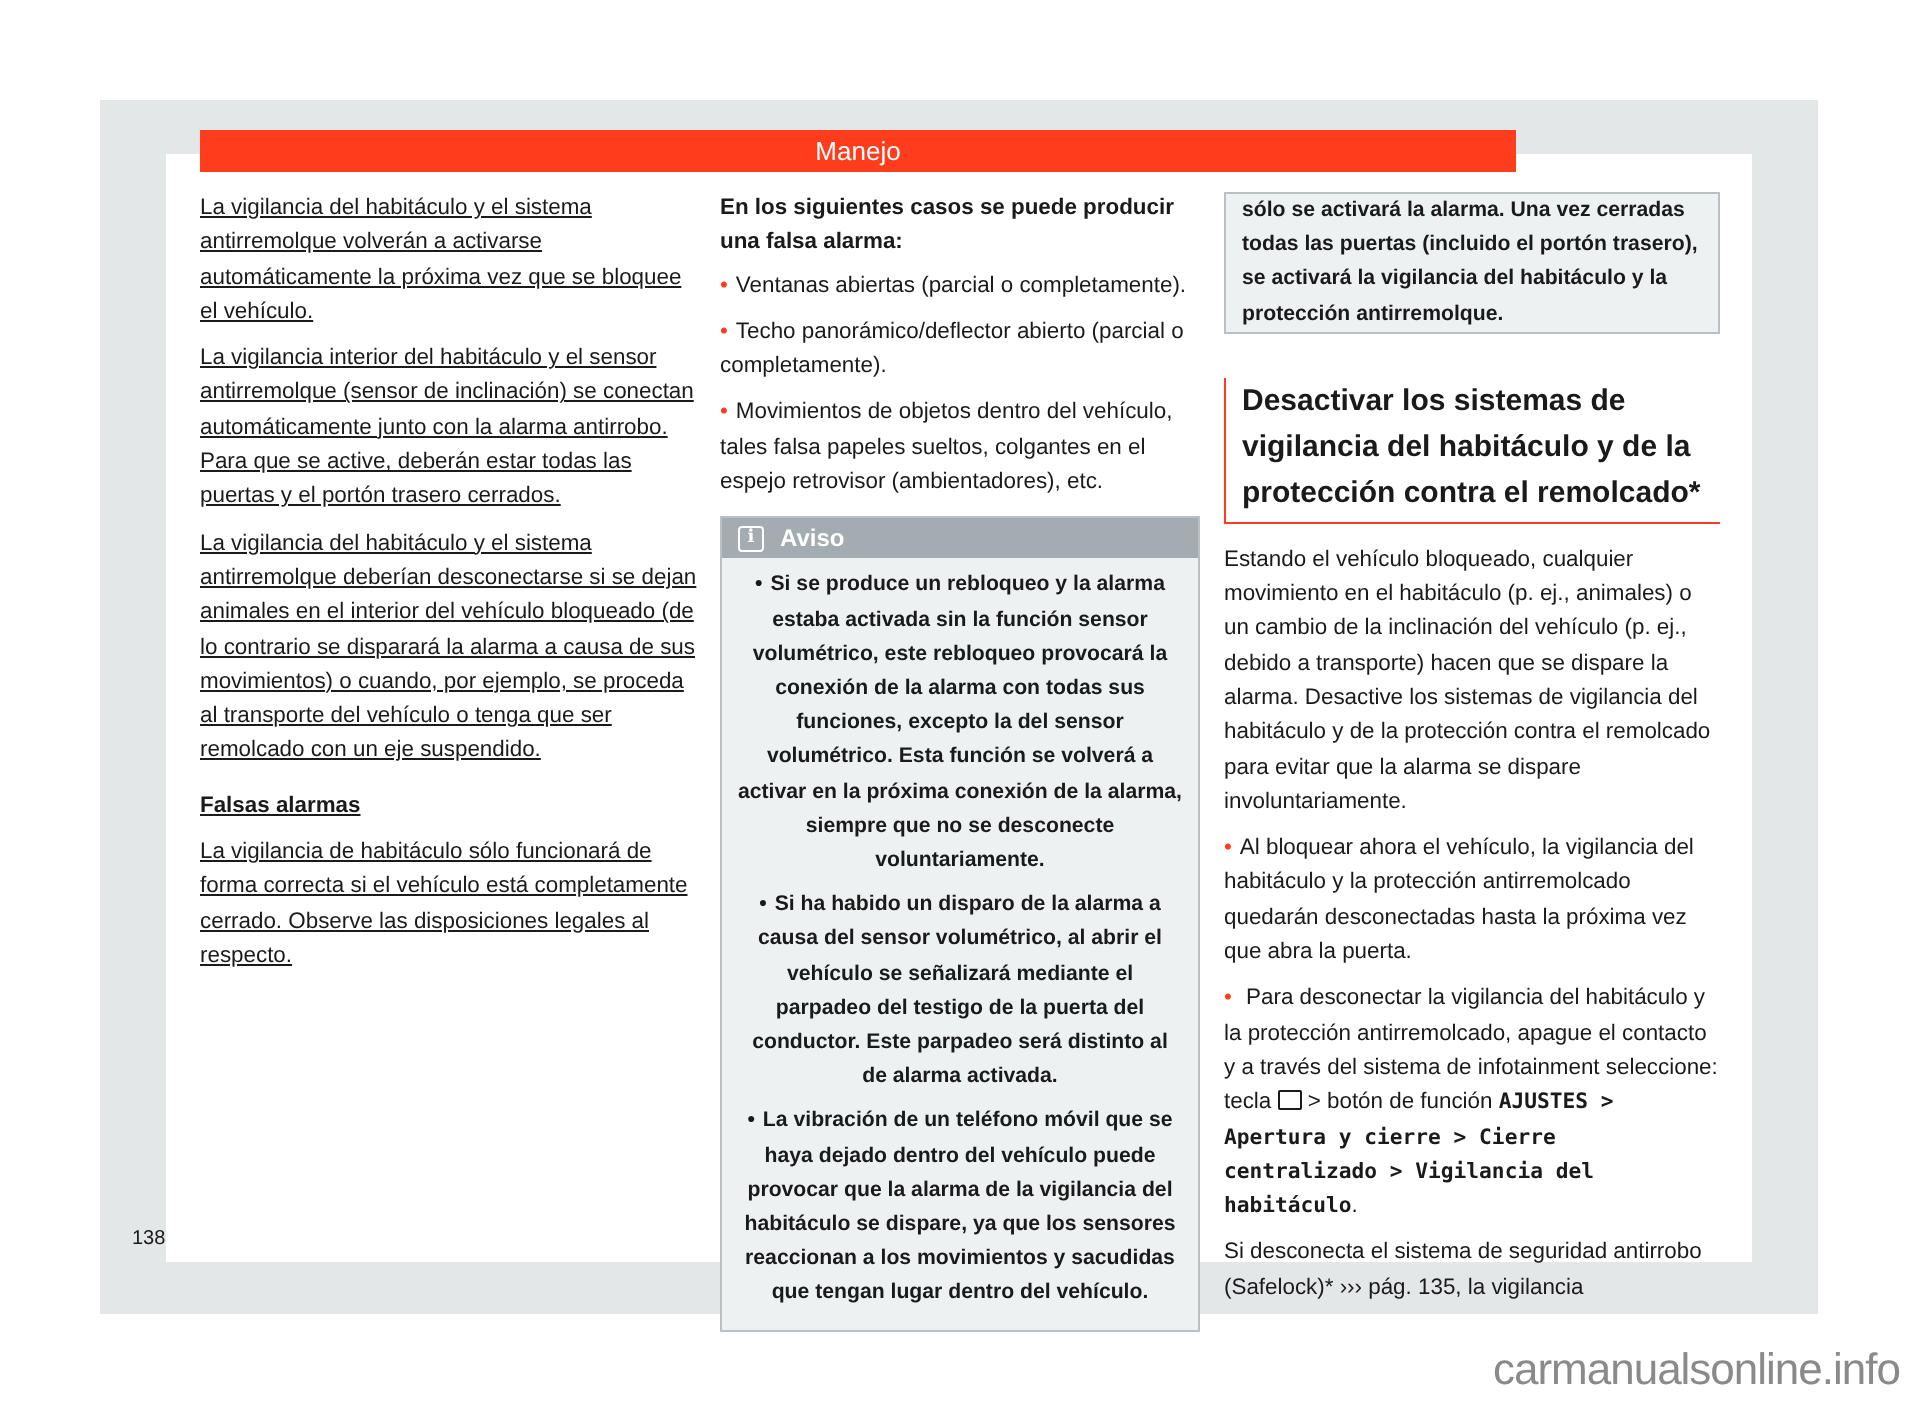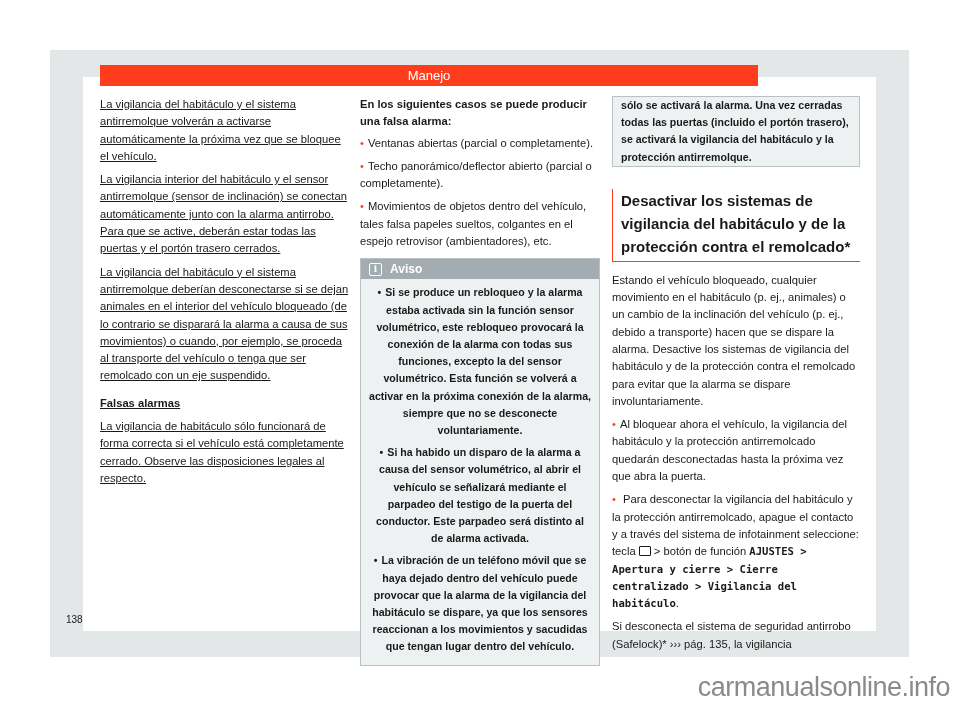--- a/index.html
+++ b/index.html
@@ -19,21 +19,21 @@
   .aviso { border:1px solid #b9c1c4; background:#eef1f2; margin-top:8px; }
   .aviso-head { background:#a3adb1; color:#fff; font-weight:bold; font-size:12px; height:20px; line-height:20px; padding-left:8px; display:flex; align-items:center; gap:8px; }
   .aviso-icon { display:inline-block; width:11px; height:11px; border:1.3px solid #fff; border-radius:2px; font-size:9px; line-height:11px; text-align:center; font-family:"DejaVu Serif", serif; }
   .aviso-body { padding:5px 8px 4px 8px; font-weight:bold; font-size:10.6px; line-height:17.2px; }
   .aviso-body p { margin:0 0 5px 0;text-align:center; }
   .aviso-body .blt::before { content:"\2022"; margin-right:4px; }
   .contbox { border:1px solid #b9c1c4; background:#eef1f2; padding:0 8px; font-weight:bold; font-size:10.6px; line-height:17.2px; }
   .section-title { margin:22px 0 10px 0; border-left:1px solid #ff3d1c; border-bottom:1px solid #ff3d1c; padding:0 0 3px 8px; font-weight:bold; font-size:15px; line-height:23px; }
   .mono { font-family:"DejaVu Sans Mono", monospace; font-weight:bold; font-size:10.6px; }
   .pagenum { position:absolute; left:66px; top:614px; font-size:10px; }
-  .watermark { position:absolute; right:10px; top:672px; font-size:27px; color:#8a8a8a; letter-spacing:-0.5px; }
+  .watermark { position:absolute; right:10px; top:672px; font-size:22px; color:#8a8a8a; letter-spacing:-0.5px; }
   .ref { font-weight:normal; }
 </style>
 </head>
 <body>
 
 <div class="frame"></div>
 <div class="page"></div>
 <div class="header-bar">Manejo</div>
 
 <div class="col col1">

